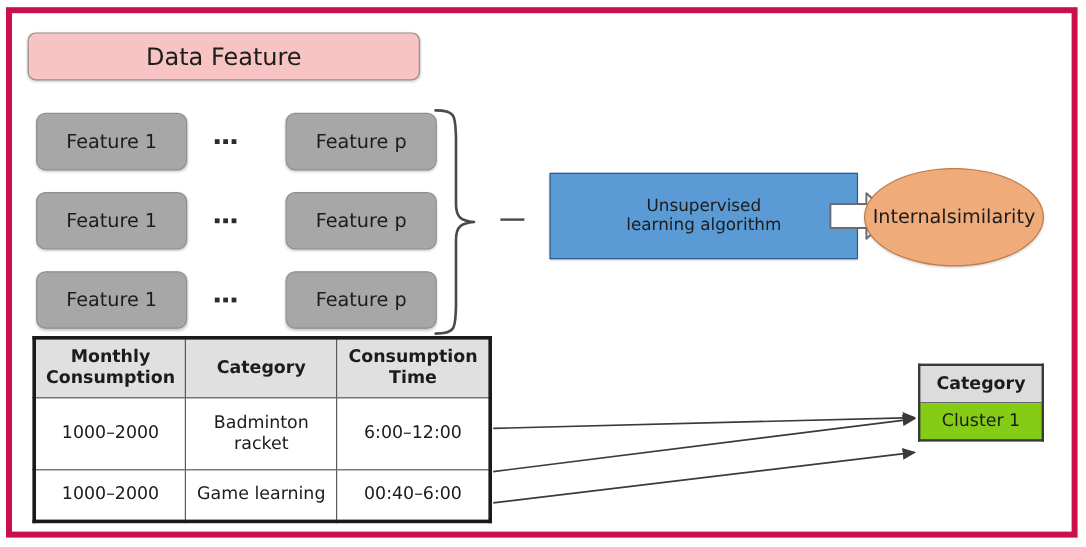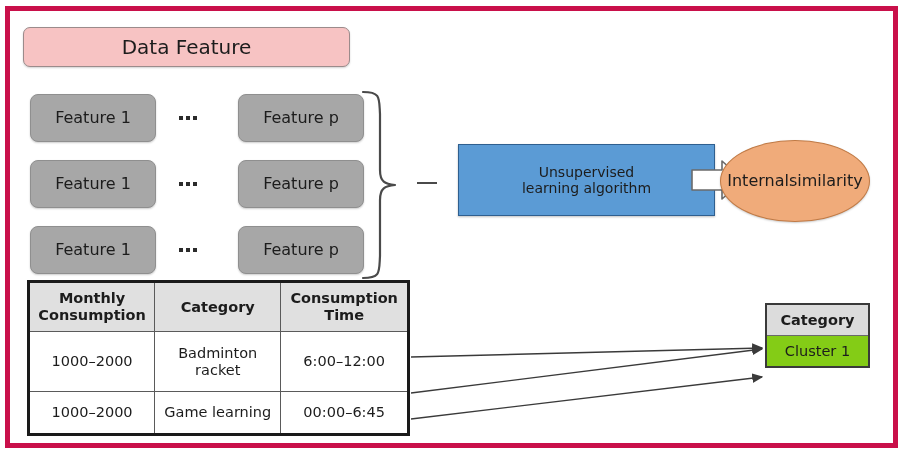--- a/index.html
+++ b/index.html
@@ -326,21 +326,21 @@
         <td>1000–2000</td>
         <td>
           <span>Badminton</span><br>
           <span>racket</span>
         </td>
         <td>6:00–12:00</td>
       </tr>
       <tr class="row-short">
         <td>1000–2000</td>
         <td>Game learning</td>
-        <td>00:00–6:45</td>
+        <td>00:40–6:00</td>
       </tr>
     </tbody>
   </table>
 
   <table id="category-table">
     <thead>
       <tr>
         <th>Category</th>
       </tr>
     </thead>

